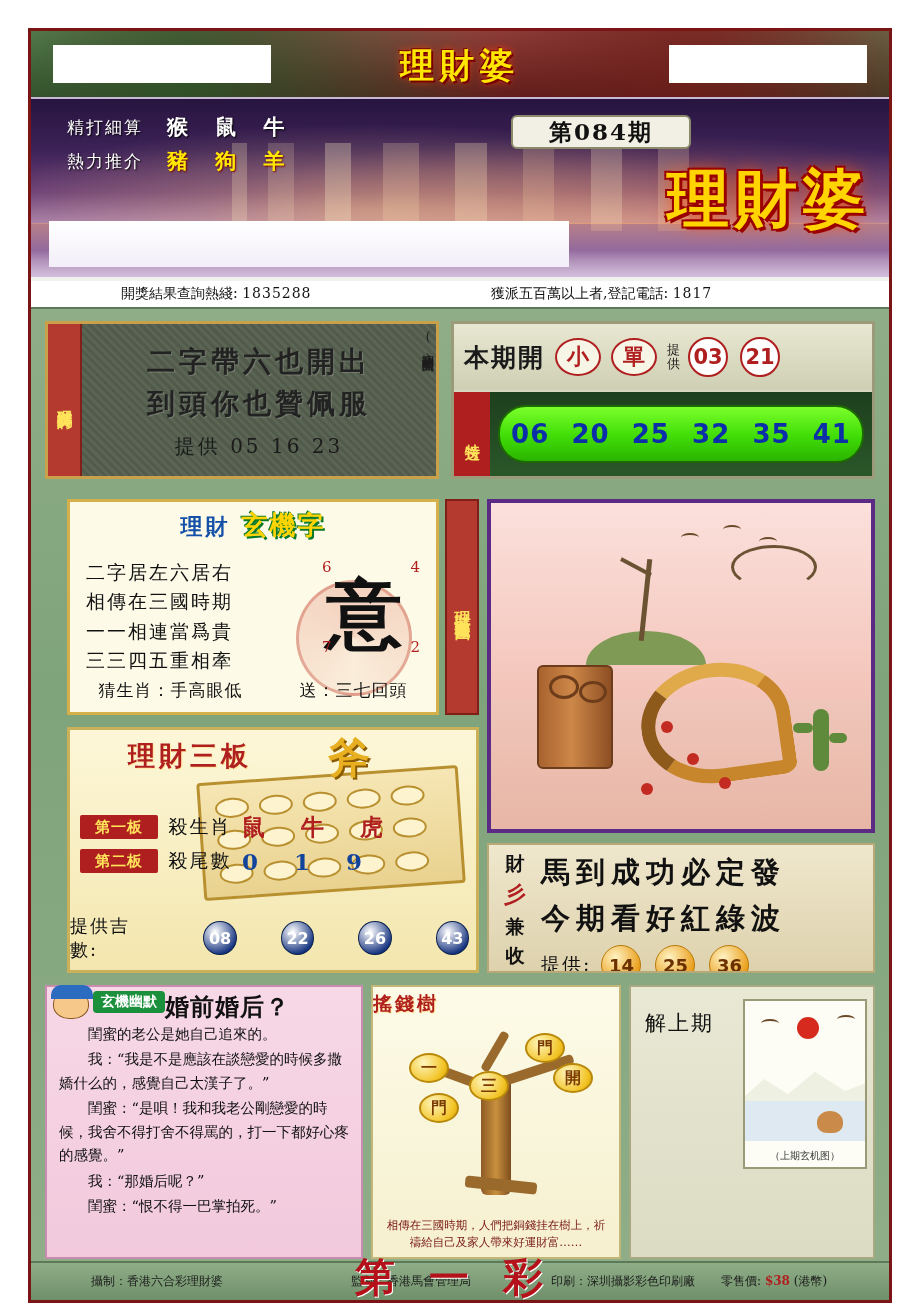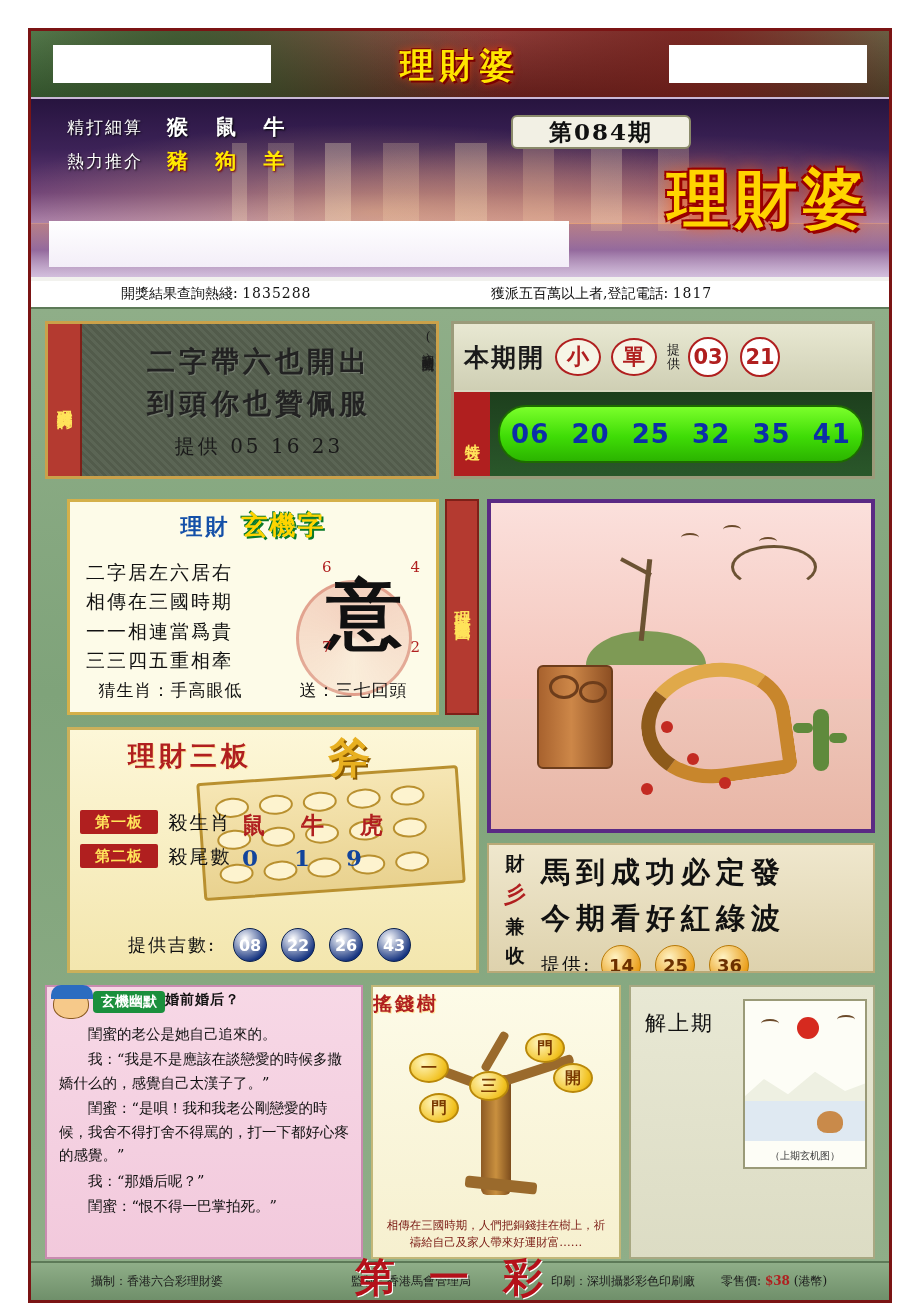--- a/index.html
+++ b/index.html
@@ -326,39 +326,39 @@
     position:absolute; left:130px; top:44px; width:262px; height:118px;
     border:3px solid #b9902f; border-radius:4px;
     background:linear-gradient(180deg,#f6e6b4,#e9d28f);
     transform:rotate(-4deg);
   }
   .abacus i {
     position:absolute; width:34px; height:20px; border:2px solid #b9902f; border-radius:50%;
     background:#fdf3cf;
   }
   .axe-rows { position:absolute; left:10px; top:80px; width:100%; }
-  .axe-row { display:flex; height:34px; }
+  .axe-row { display:flex; align-items:center; height:34px; }
   .axe-tag {
     width:78px; height:24px; background:#b01f1f; color:#ffe35a;
     font-family:"DejaVu Serif", serif; font-size:15px; font-weight:bold;
     display:flex; align-items:center; justify-content:center; letter-spacing:1px;
     border-radius:2px;
   }
   .axe-key {
     width:84px; text-align:center;
     font-family:"DejaVu Serif", serif; font-size:19px; color:#111; letter-spacing:2px;
   }
   .axe-val {
     font-family:"DejaVu Serif", serif; font-size:23px; font-weight:bold;
     color:#b01f1f; letter-spacing:14px;
   }
   .axe-val.blue { color:#12449c; }
   .axes-foot {
     position:absolute; left:0; right:0; bottom:8px;
-    display:flex; align-items:center; justify-content:center;
+    display:flex; align-items:center; justify-content:center;gap:30px;
   }
   .axes-foot .lbl {
     font-family:"DejaVu Serif", serif; font-size:18px; color:#111; letter-spacing:2px; margin-right:10px;
   }
   .ball {
     width:34px; height:34px; border-radius:50%;
     background:radial-gradient(circle at 35% 30%, #ffffff, #15337f 75%);
     color:#fff; display:flex; align-items:center; justify-content:center;
     font-family:"DejaVu Sans", sans-serif; font-size:16px; font-weight:bold;
     margin:0 7px; border:1px solid #0b214f;
@@ -406,21 +406,21 @@
     display:flex; align-items:center;
   }
   .humor-face {
     position:absolute; left:6px; top:2px; width:36px; height:30px;
     background:#f6c98a; border-radius:50% 50% 45% 45%;
     border:1px solid #8a5a22;
   }
   .humor-face:before{ content:""; position:absolute; left:-3px; top:-5px; width:42px; height:14px; background:#2b6cc0; border-radius:10px 10px 0 0; }
   .humor-title {
     position:absolute; left:118px; top:4px;
-    font-family:"DejaVu Serif", serif; font-size:14px; font-weight:bold; color:#111;
+    font-family:"DejaVu Serif", serif; font-size:24px; font-weight:bold; color:#111;
     letter-spacing:1px;
   }
   .humor-body {
     padding:2px 12px 0 12px;
     font-family:"DejaVu Serif", serif; font-size:14.5px; color:#111; line-height:1.62;
   }
   .humor-body p { margin:0 0 2px 0; text-indent:2em; }
 
   .tree {
     position:absolute; left:340px; top:676px; width:250px; height:274px;

